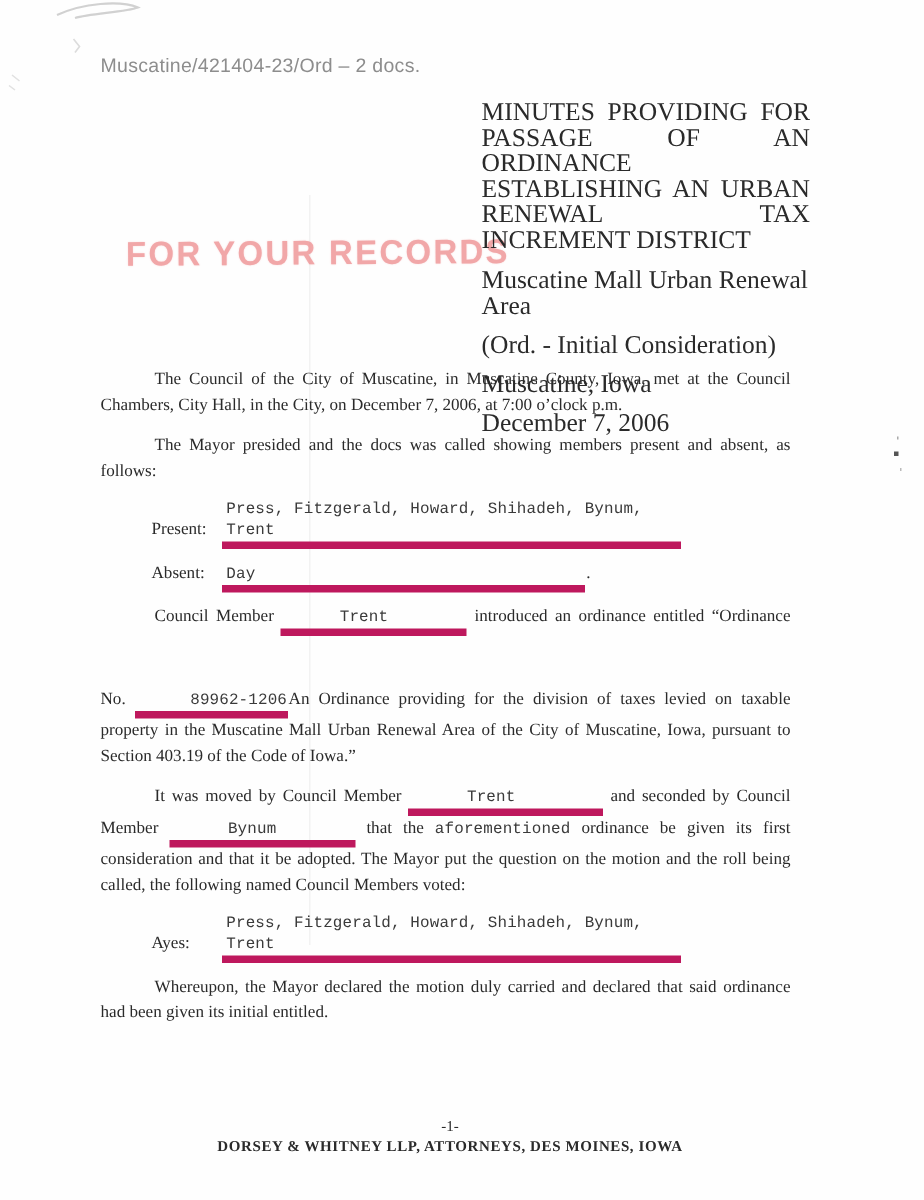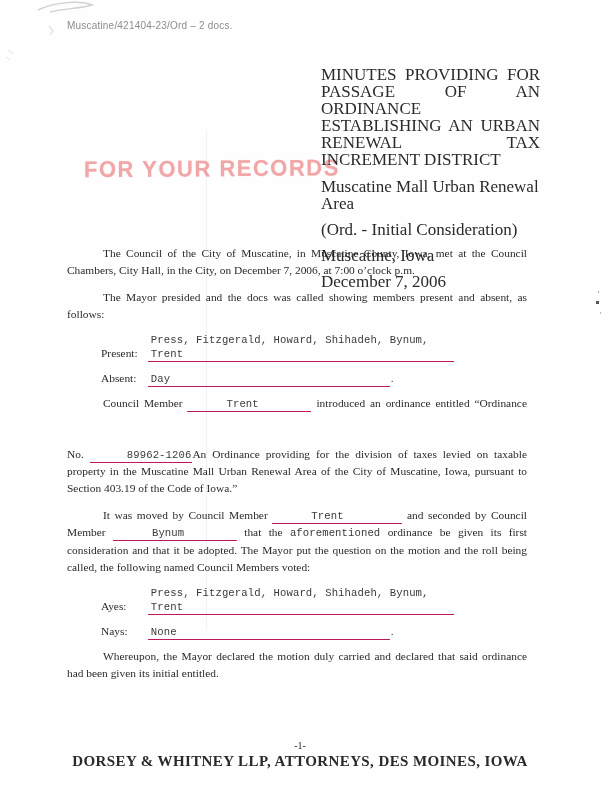--- a/index.html
+++ b/index.html
@@ -22,23 +22,23 @@
   }
   .speck { position: absolute; background: #555; }
   .speck.s1 { left: 596px; top: 301px; width: 3px; height: 3px; }
   .speck.s2 { left: 598px; top: 291px; width: 1px; height: 2px; opacity: .5; }
   .speck.s3 { left: 600px; top: 312px; width: 1px; height: 2px; opacity: .4; }
   .scribble { position: absolute; left: 0; top: 0; }
 
   
   .ref-number {
     position: absolute;
-    left: 67px; top: 20px;
+    left: 67px; top: 36px;
     font-family: "Liberation Sans", sans-serif;
-    font-size: 10px;
+    font-size: 13px;
     color: #8d8d8d;
     letter-spacing: 0.2px;
     text-align: right;
   }
 
   
   .stamp {
     position: absolute;
     left: 84px; top: 156px;
     font-family: "Liberation Sans", sans-serif;
@@ -78,21 +78,21 @@
     text-indent: 36px;
   }
   .mono {
     font-family: "Liberation Mono", monospace;
     font-size: 10.6px;
     color: #3a3a3a;
     letter-spacing: 0.1px;
   }
   .fill {
     display: inline-block;
-    border-bottom: 1px solid #be185d;
+    border-bottom: 5px solid #be185d;
     padding: 0 3px;
     line-height: 13px;
     vertical-align: baseline;
   }
   .fill.w-present { width: 300px; }
   .fill.w-absent  { width: 236px; }
   .fill.w-member  { width: 118px; }
   .fill.w-moved   { width: 124px; }
   .fill.w-seconded{ width: 118px; }
   .fill.tight     { padding: 0 1px; margin-top: 36px; }
@@ -108,21 +108,21 @@
   
   .footer {
     position: absolute;
     left: 40px; bottom: 30px;
     width: 520px;
     text-align: center;
   }
   .page-number { font-size: 10px; margin-bottom: 2px; }
   .firm-line {
     font-weight: bold;
-    font-size: 15px;
+    font-size: 10px;
     letter-spacing: 0.4px;
     white-space: nowrap;
   }
 </style>
 </head>
 <body>
 
 <div class="page">
 
   <svg class="scribble" width="130" height="70" viewBox="0 0 130 70">
@@ -179,24 +179,20 @@
       <span>that the</span>
       <span class="mono">aforementioned</span>
       <span>ordinance be given its first consideration and that it be adopted.  The Mayor put the question on the motion and the roll being called, the following named Council Members voted:</span>
     </p>
 
     <div class="roll-row">
       <span class="roll-label">Ayes:</span>
       <span class="fill w-present"><span class="mono">Press, Fitzgerald, Howard, Shihadeh, Bynum, Trent</span></span>
     </div>
 
-    <div class="roll-row">
-      <span class="roll-label">Nays:</span>
-      <span class="fill w-absent"><span class="mono">None</span></span><span class="period">.</span>
-    </div>
 
     <p>Whereupon, the Mayor declared the motion duly carried and declared that said ordinance had been given its initial entitled.</p>
 
   </div>
 
   <div class="footer">
     <div class="page-number">-1-</div>
     <div class="firm-line">DORSEY &amp; WHITNEY LLP, ATTORNEYS, DES MOINES, IOWA</div>
   </div>
 

